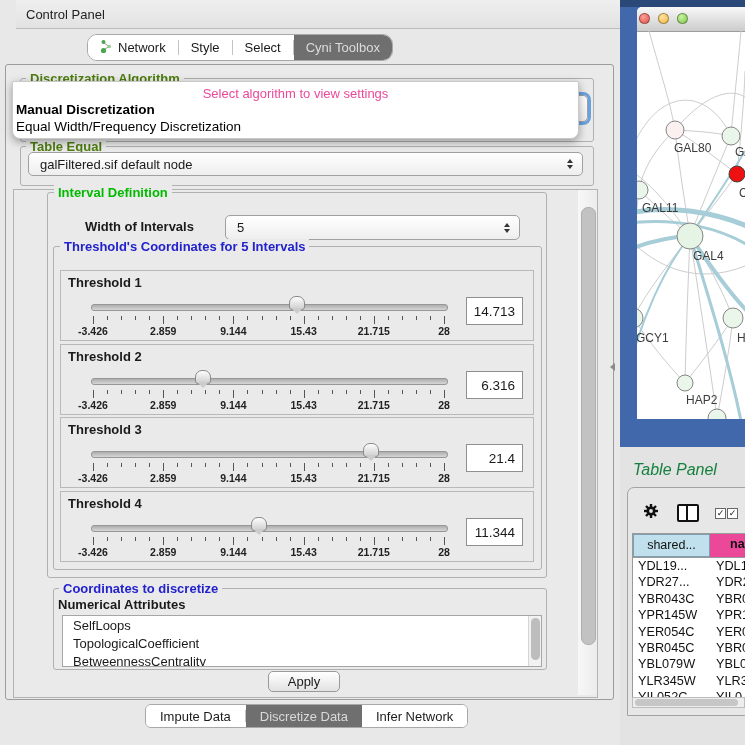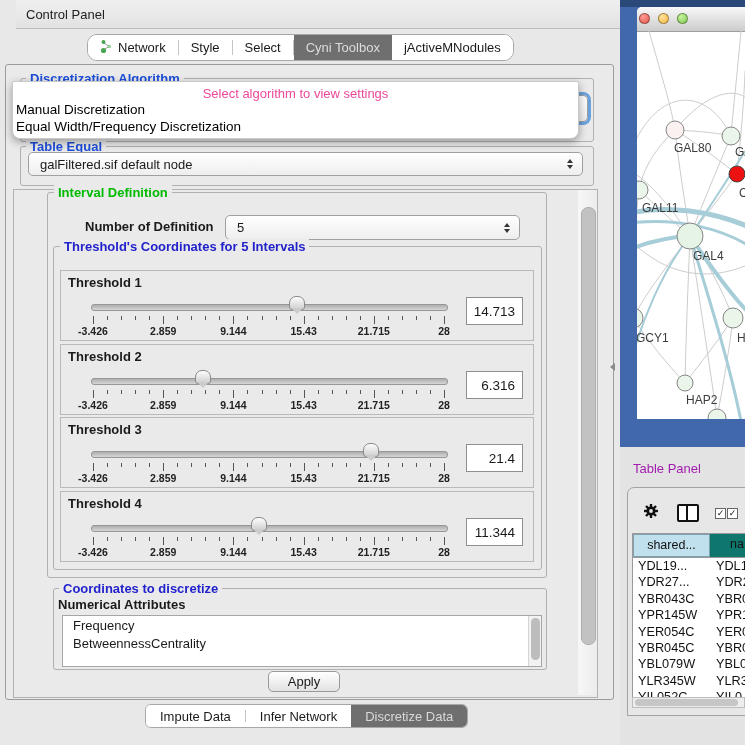--- a/index.html
+++ b/index.html
@@ -18,33 +18,33 @@
   .tab{display:flex;align-items:center;padding:0 12px;font-size:13px;background:#fff;cursor:default;}
   .tab.sel{background:#6f6f6f;color:#dcdcdc;}
   .tabsep{width:1px;background:#c4c4c4;margin:5px 0;}
   .tab .nicon{margin-right:6px;display:inline-block;}
   
   .mainbox{left:5px;top:64px;width:607px;height:634px;background:#eaeaea;
            border:1px solid #9c9c9c;border-radius:3px;}
   .viewport{left:13px;top:189px;width:583px;height:507px;border:1px solid #b3b3b3;background:#eaeaea;}
   .grp{position:absolute;border:1px solid #b0b0b0;border-radius:3px;}
   .grp-label{position:absolute;font-size:13px;font-weight:bold;background:#eaeaea;padding:0 4px;white-space:nowrap;}
-  .green{color:#00bb00;} .blue{color:#2222cc;} .plain{color:#1d4ed8;}
+  .green{color:#00bb00;} .blue{color:#2222cc;} .plain{color:#4d7c0f;}
   
   .combo{position:absolute;background:linear-gradient(#ffffff,#eeeeee);border:1px solid #a0a0a0;
          border-radius:5px;font-size:13px;display:flex;align-items:center;padding-left:11px;}
   .stepper{position:absolute;right:9px;top:50%;transform:translateY(-50%);display:flex;flex-direction:column;gap:2px;}
   .arr-up{width:0;height:0;border-left:3.5px solid transparent;border-right:3.5px solid transparent;border-bottom:4px solid #333;}
   .arr-dn{width:0;height:0;border-left:3.5px solid transparent;border-right:3.5px solid transparent;border-top:4px solid #333;}
   .focusring{box-shadow:0 0 0 3px rgba(92,154,219,.9);}
   
   .popup{left:12px;top:81px;width:565px;height:56px;background:#fff;border:1px solid #c9c9c9;
          border-radius:2px 2px 8px 8px;box-shadow:0 3px 9px rgba(0,0,0,.35);z-index:60;}
   .popup .ph{position:absolute;left:0;top:4px;width:100%;text-align:center;color:#ec4899;font-size:13px;}
-  .popup .it1{position:absolute;left:3px;top:20px;font-size:13.5px;font-weight:normal;color:#000;}
+  .popup .it1{position:absolute;left:3px;top:20px;font-size:13.5px;font-weight:bold;color:#000;}
   .popup .it2{position:absolute;left:3px;top:37px;font-size:13.5px;color:#000;}
   
   .throw{position:relative;width:472px;height:69px;margin:0 0 2.5px 7px;
          border:1px solid #b9b9b9;background:#eaeaea;}
   .thtitle{position:absolute;left:7px;top:4px;font-size:13px;font-weight:bold;}
   .track{position:absolute;left:30px;top:33px;width:355px;height:5px;border-radius:3px;
          background:linear-gradient(#aeaeae,#d6d6d6);border:1px solid #979797;}
   .tick{position:absolute;top:45px;width:1px;height:4px;background:#555;}
   .tick.maj{height:8px;}
   .tlab{position:absolute;top:54px;transform:translateX(-50%);font-size:10.5px;font-weight:600;color:#222;white-space:nowrap;}
@@ -73,33 +73,33 @@
                border-bottom:4px solid transparent;border-right:5px solid #8a8a8a;}
   
   .desktop{left:620px;top:0;width:125px;height:447px;background:#4268ac;}
   .desktop-top{left:620px;top:0;width:125px;height:7px;background:#2a4878;}
   .netwin{left:637px;top:7px;width:108px;height:412px;background:#fff;border-radius:5px 0 0 0;overflow:hidden;}
   .nettitle{position:absolute;left:0;top:0;width:108px;height:24px;
             background:linear-gradient(#f8f8f8,#cccccc);border-bottom:1px solid #9e9e9e;}
   .tl{position:absolute;top:6px;width:11px;height:11px;border-radius:50%;border:1px solid rgba(0,0,0,.35);box-sizing:border-box;}
   .netcanvas{position:absolute;left:0;top:24px;width:108px;height:388px;overflow:hidden;}
   .tpanel-bg{left:620px;top:447px;width:125px;height:298px;background:#e3e3e3;}
-  .tpanel-title{left:633px;top:461px;font-size:13px;color:#a21caf;}
+  .tpanel-title{left:633px;top:461px;font-size:16px;color:#15803d;font-style:italic;}
   .subpanel{left:627px;top:487px;width:118px;height:227px;background:#e7e7e7;
             border:1px solid #a3a3a3;border-radius:7px 0 0 0;}
   .gear-ic{left:643px;top:503px;}
   .split-ic{left:677px;top:504px;width:18px;height:14px;border:2px solid #111;border-radius:2px;background:#fff;}
   .split-ic::after{content:"";position:absolute;left:7px;top:0;width:2px;height:14px;background:#111;}
   .chk{position:absolute;width:9px;height:9px;border:1px solid #666;background:#fff;font-size:9px;
        line-height:9px;text-align:center;color:#111;}
   .nettable{left:632px;top:533px;width:113px;height:164px;background:#fff;border:1px solid #9a9a9a;overflow:hidden;}
   .thead{display:flex;height:23px;border-bottom:1px solid #999;}
   .hc1{width:77px;background:#c0e0ee;border:1px solid #7d9fae;box-sizing:border-box;
        font-size:12.5px;text-align:center;line-height:21px;color:#111;}
-  .hc2{flex:1;background:#0f766e;font-size:12.5px;line-height:21px;padding-left:20px;color:#111;}
+  .hc2{flex:1;background:#ec4899;font-size:12.5px;line-height:21px;padding-left:20px;color:#111;font-weight:bold;}
   .trow{display:flex;height:16.4px;font-size:12.7px;line-height:16.4px;color:#111;}
   .trow .c1{width:77px;padding-left:5px;box-sizing:border-box;white-space:nowrap;overflow:hidden;}
   .trow .c2{flex:1;padding-left:6px;white-space:nowrap;overflow:hidden;}
   .hsb{left:632px;top:697px;width:113px;height:11px;background:#ededed;border:1px solid #bdbdbd;box-sizing:border-box;}
   .hsb-th{position:absolute;left:2px;top:1px;width:103px;height:7px;background:#c6c6c6;border-radius:4px;}
   label,div{cursor:default;}
 </style>
 </head>
 <body>
 
@@ -129,23 +129,20 @@
         <span>Style</span>
       </div>
     <div class="tabsep"></div>
     <div class="tab">
         <span>Select</span>
       </div>
     <div class="tabsep"></div>
     <div class="tab sel">
         <span>Cyni Toolbox</span>
       </div>
-    <div class="tab">
-        <span>jActiveMNodules</span>
-      </div>
   </div>
 
   <div class="abs mainbox"></div>
 
   <div class="abs grp" style="left:20px;top:78px;width:572px;height:62px;"></div>
   <span class="grp-label plain" style="left:26px;top:71px;">Discretization Algorithm</span>
   <div class="combo focusring" style="left:28px;top:95px;width:560px;height:27px;box-sizing:border-box;"></div>
 
   <div class="abs popup">
     <div class="ph">Select algorithm to view settings</div>
@@ -161,21 +158,21 @@
         <span class="arr-up"></span>
         <span class="arr-dn"></span>
       </span>
   </div>
 
   <div class="abs viewport"></div>
 
   <div class="abs grp" style="left:47px;top:192px;width:498px;height:384px;"></div>
   <span class="grp-label green" style="left:54px;top:185px;">Interval Definition</span>
 
-  <span class="abs" style="left:85px;top:219px;font-size:13px;font-weight:bold;">Number of Definition</span>
+  <span class="abs" style="left:85px;top:219px;font-size:13px;font-weight:bold;">Width of Intervals</span>
   <div class="combo" style="left:225px;top:215px;width:295px;height:25px;box-sizing:border-box;">
     <span>5</span>
     <span class="stepper">
         <span class="arr-up"></span>
         <span class="arr-dn"></span>
       </span>
   </div>
 
   <div class="abs grp" style="left:53px;top:246px;width:487px;height:322px;"></div>
   <span class="grp-label blue" style="left:60px;top:239px;background:#eaeaea;">Threshold's Coordinates for 5 Intervals</span>
@@ -335,40 +332,41 @@
        </div>
     </div>
 
   <div class="abs grp" style="left:53px;top:588px;width:492px;height:80px;"></div>
   <span class="grp-label blue" style="left:59px;top:581px;">Coordinates to discretize</span>
   <span class="abs" style="left:58px;top:597px;font-size:13px;font-weight:bold;">Numerical Attributes</span>
   <div class="abs attr-list">
     <div class="alist-sb">
         <div class="alist-th"></div>
       </div>
-  <div class="attr-item">Frequency</div>
+  <div class="attr-item">SelfLoops</div>
+      <div class="attr-item">TopologicalCoefficient</div>
       <div class="attr-item">BetweennessCentrality</div>
     </div>
 
   <div class="btn" style="left:268px;top:671px;width:70px;height:19px;line-height:19px;">Apply</div>
 
   <div class="abs vsb-track"></div>
   <div class="abs vsb-thumb"></div>
   <div class="abs split-arrow"></div>
 
   <div class="abs bottombar">
     <div class="btab">
         <span>Impute Data</span>
       </div>
     <div class="tabsep"></div>
+    <div class="btab sel">
+        <span>Discretize Data</span>
+      </div>
     <div class="btab">
         <span>Infer Network</span>
-      </div>
-    <div class="btab sel">
-        <span>Discretize Data</span>
       </div>
   </div>
 
   <div class="abs desktop"></div>
   <div class="abs desktop-top"></div>
 
   <div class="abs netwin">
     <div class="nettitle">
       <span class="tl" style="left:2px;background:radial-gradient(circle at 35% 30%,#ff9d94,#e2574c);"></span>
       <span class="tl" style="left:21px;background:radial-gradient(circle at 35% 30%,#ffe39a,#f3b643);"></span>

